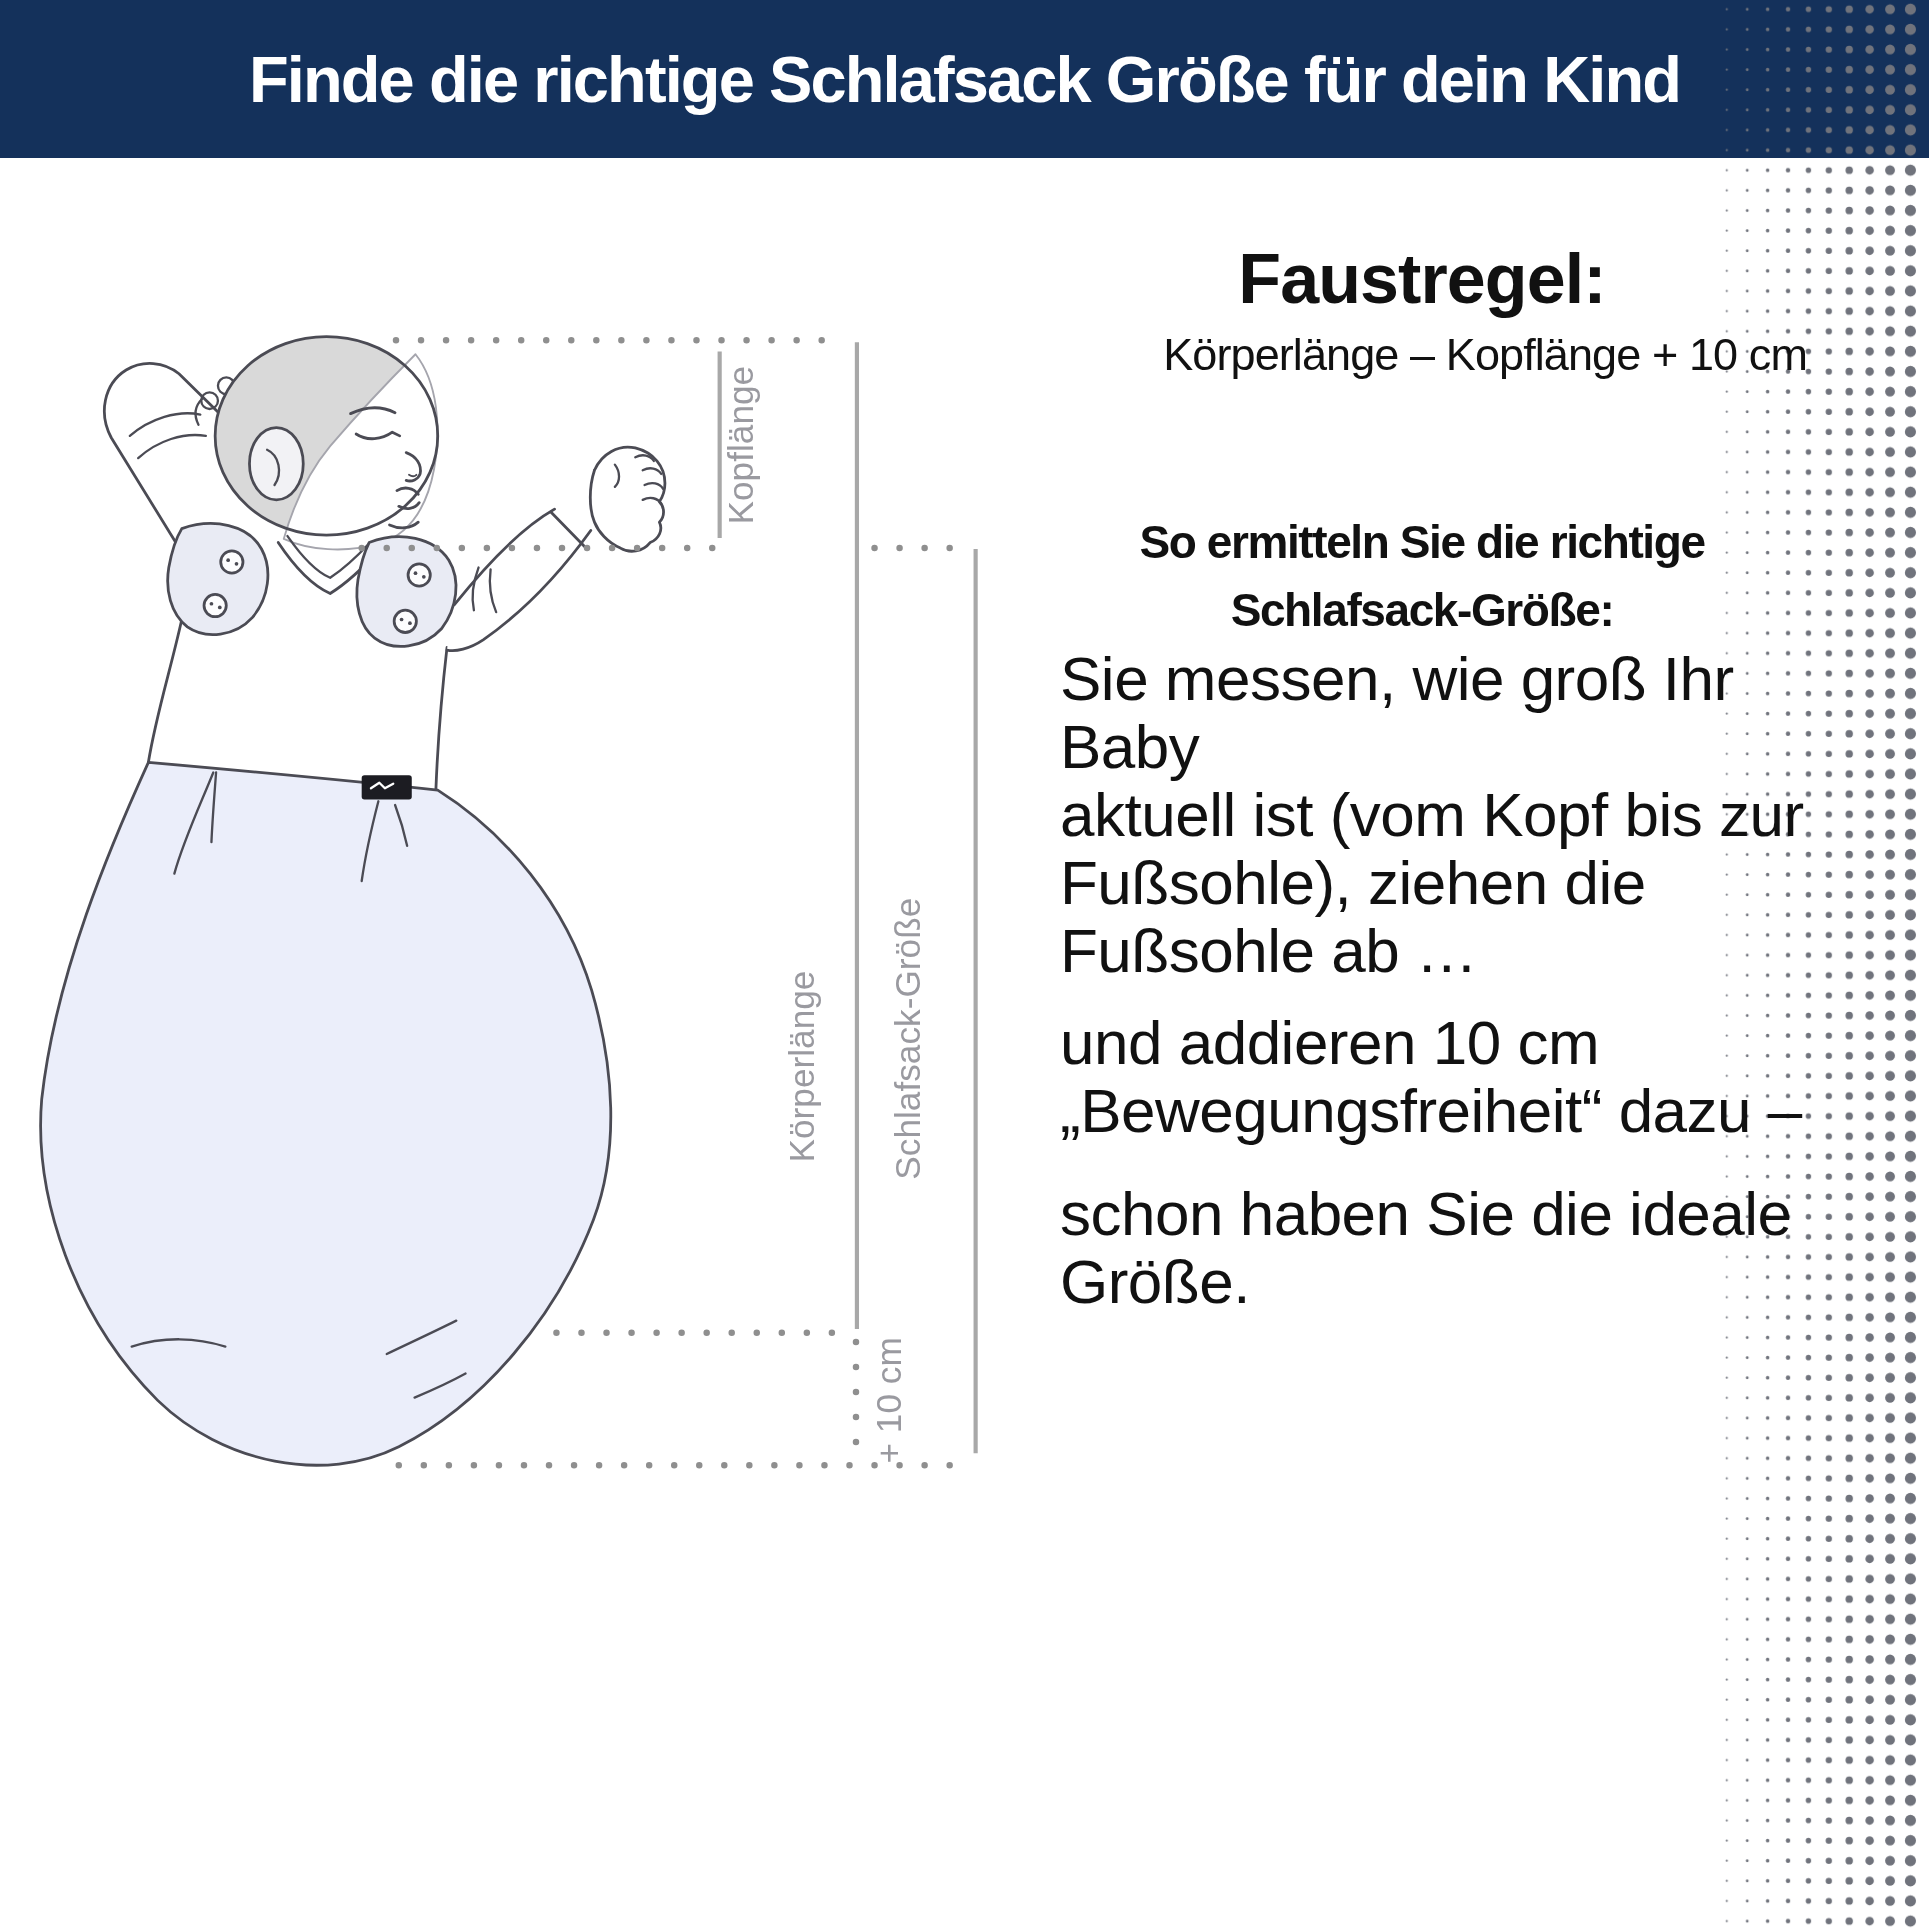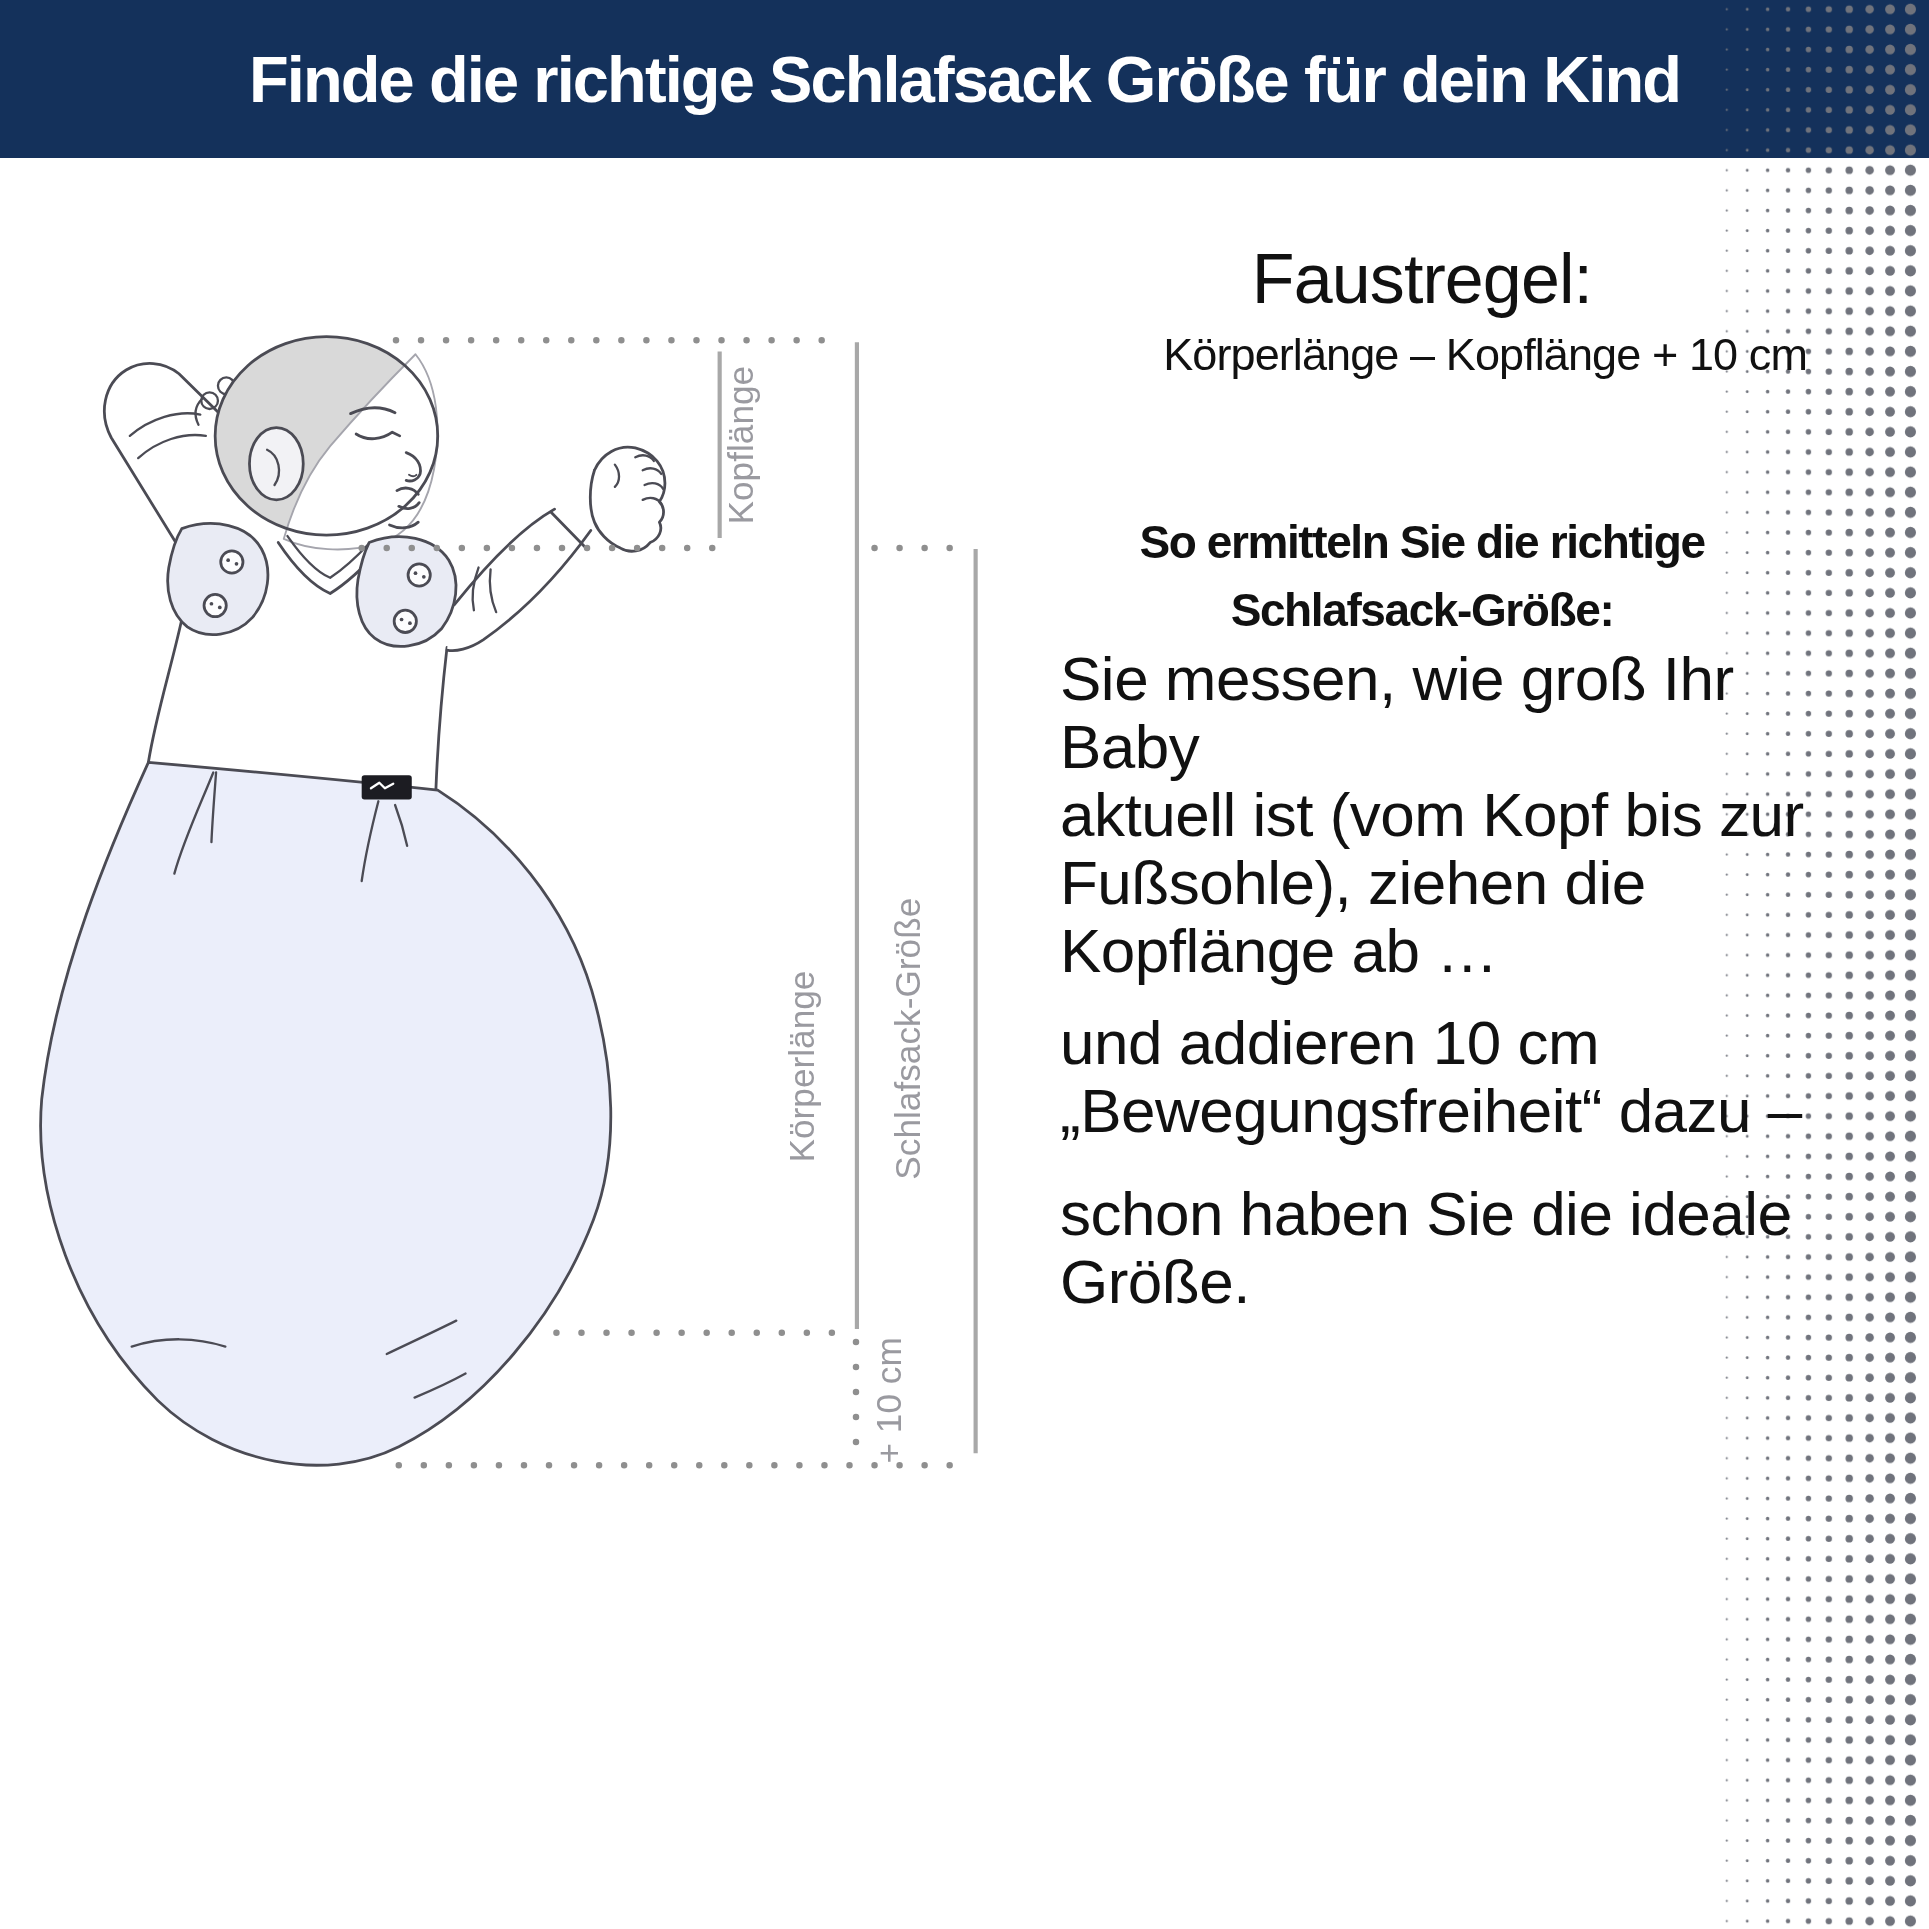--- a/index.html
+++ b/index.html
@@ -6,21 +6,21 @@
   #page{position:relative;width:1929px;height:1929px;background:#ffffff;overflow:hidden;
         font-family:"Liberation Sans",sans-serif;}
   
   .banner{position:absolute;left:0;top:0;width:1929px;height:158px;background:#14315B;z-index:1;
           display:flex;align-items:center;justify-content:center;}
   .banner h1{margin:16px;color:#ffffff;font-size:65px;font-weight:bold;letter-spacing:-1.9px;white-space:nowrap;}
   
   .art{position:absolute;left:0;top:0;width:1929px;height:1929px;z-index:2;}
   .content{position:absolute;z-index:3;color:#111111;}
   
-  .faustregel{left:1037px;top:239px;width:770px;text-align:center;font-size:70px;font-weight:normal;letter-spacing:-0.9px;}
+  .faustregel{left:1037px;top:239px;width:770px;text-align:center;font-size:70px;font-weight:bold;letter-spacing:-0.9px;}
   .formula{left:1037px;top:327px;width:770px;text-align:right;font-size:45px;letter-spacing:-0.9px;line-height:56px;}
   .subheading{left:1037px;top:508px;width:770px;text-align:center;font-size:46px;font-weight:bold;
               letter-spacing:-1.4px;line-height:68px;}
   .para{left:1060px;width:751px;text-align:left;font-size:62px;letter-spacing:-0.5px;line-height:68px;}
   .p1{top:645px;} .p2{top:980px;margin-top:29px;} .p3{top:1180px;}
   svg text{font-family:"Liberation Sans",sans-serif;}
   .mlabel{font-size:38px;fill:#9a9aa0;}
 </style>
 </head>
 <body>
@@ -177,21 +177,21 @@
 
   <div class="content subheading">
     <div>So ermitteln Sie die richtige</div>
     <div>Schlafsack-Größe:</div>
   </div>
 
   <div class="content para p1">
     <div>Sie messen, wie groß Ihr Baby</div>
     <div>aktuell ist (vom Kopf bis zur</div>
     <div>Fußsohle), ziehen die</div>
-    <div>Kopflänge ab …</div>
+    <div>Fußsohle ab …</div>
   </div>
 
   <div class="content para p2">
     <div>und addieren 10 cm</div>
     <div>„Bewegungsfreiheit“ dazu –</div>
   </div>
 
   <div class="content para p3">
     <div>schon haben Sie die ideale</div>
     <div>Größe.</div>

